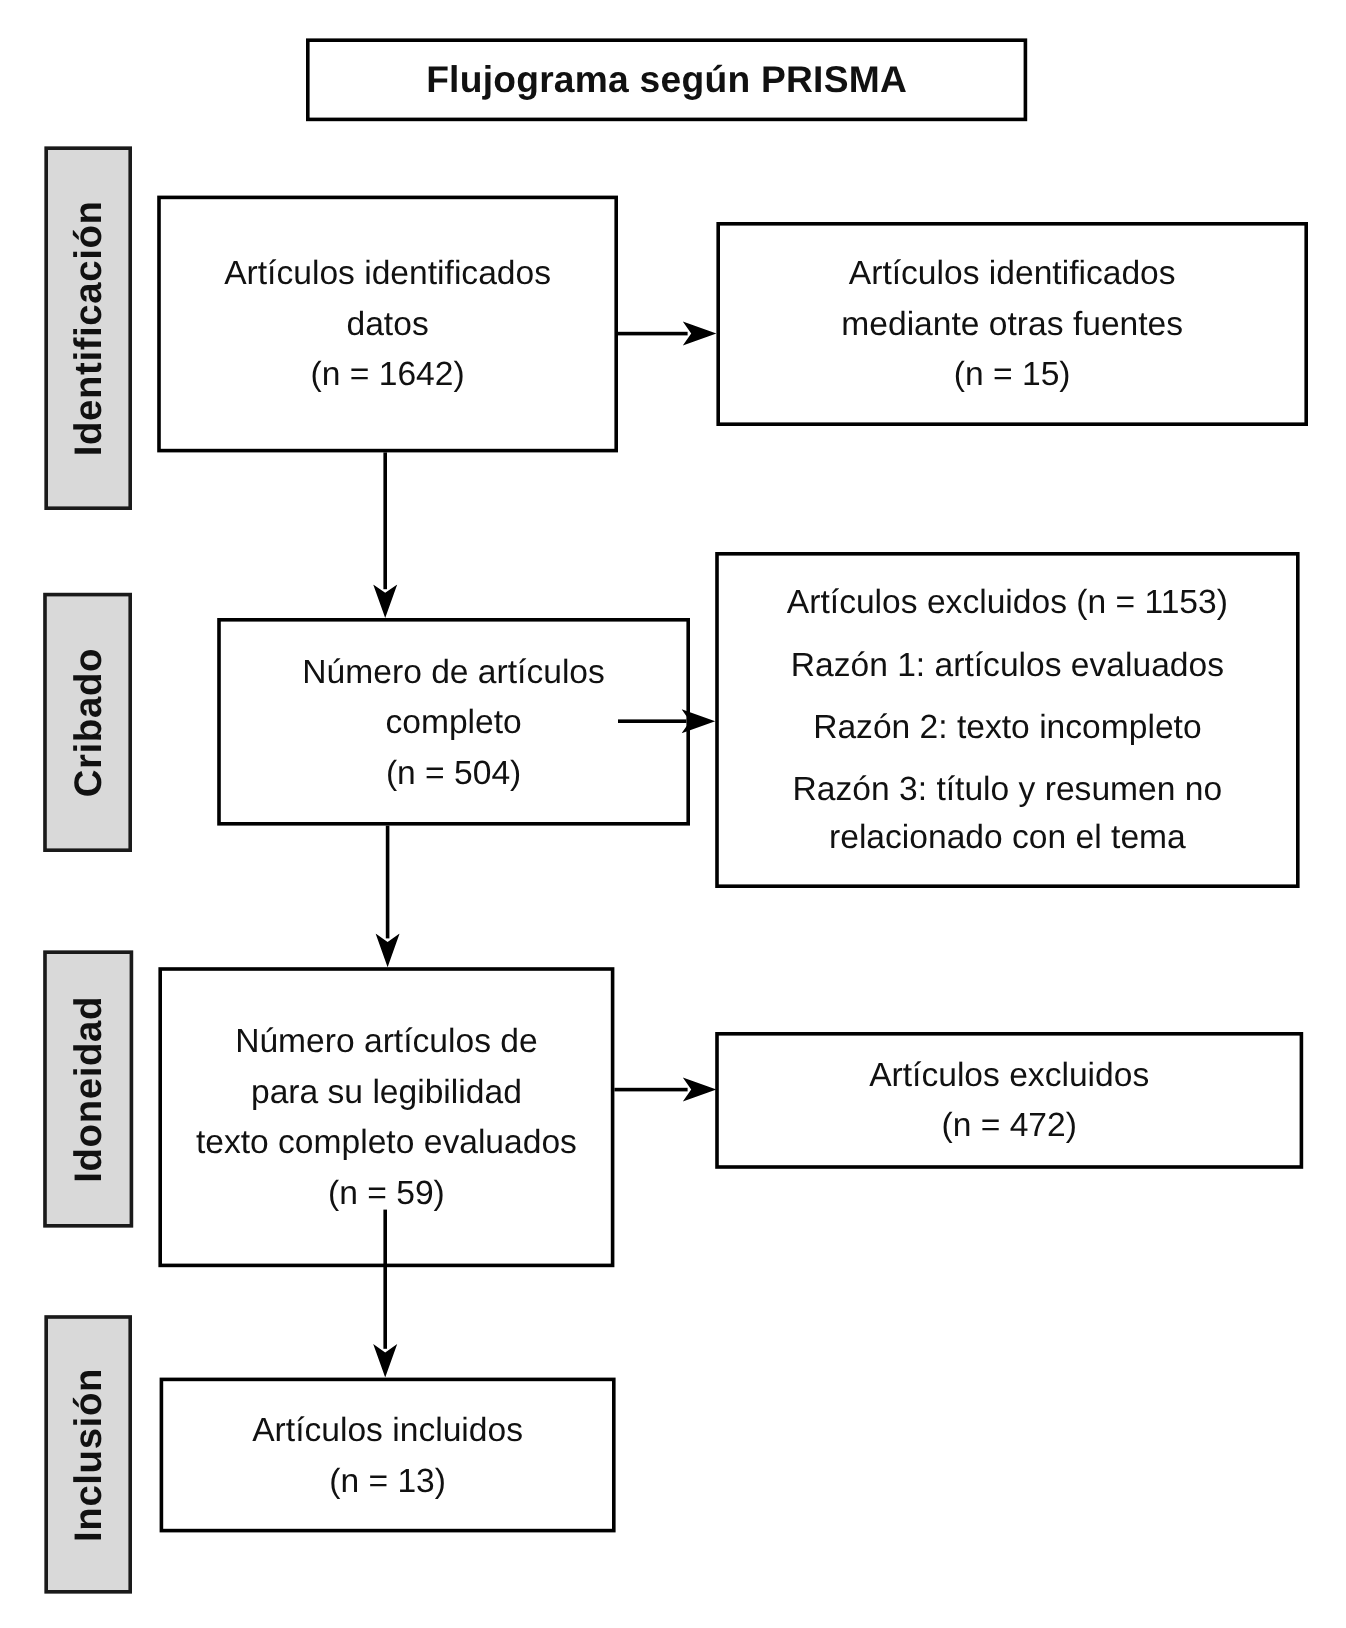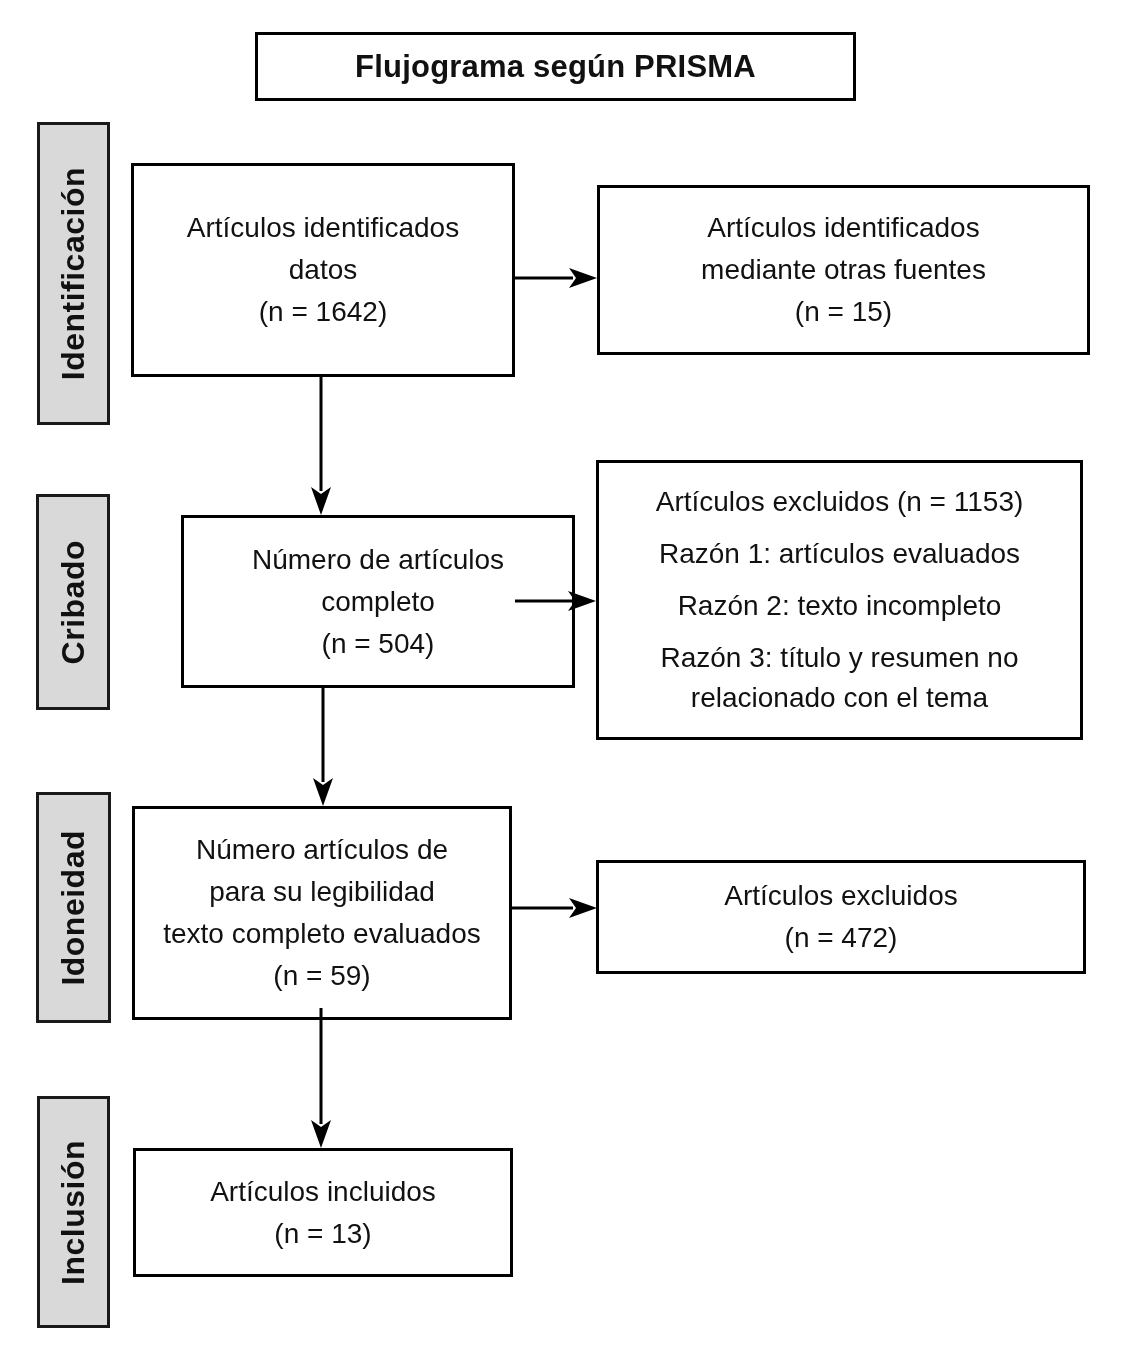--- a/index.html
+++ b/index.html
@@ -48,21 +48,21 @@
   }
   #stage-identification { left:37px;  top:122px;  width:73px; height:303px; }
   #stage-screening      { left:36px;  top:494px;  width:74px; height:216px; }
   #stage-eligibility    { left:36px;  top:792px;  width:75px; height:231px; }
   #stage-inclusion      { left:37px;  top:1096px; width:73px; height:232px; }
 
   #box-db-identified    { left:131px; top:163px;  width:384px; height:214px; }
   #box-other-sources    { left:597px; top:185px;  width:493px; height:170px; }
   #box-screened         { left:133px; top:515px;  width:394px; height:173px;margin-left:48px; }
   #box-excluded-screen  { left:596px; top:460px;  width:487px; height:280px; padding:10px 18px; }
-  #box-fulltext         { left:132px; top:806px;  width:380px; height:214px; }
+  #box-fulltext         { left:132px; top:806px;  width:380px; height:250px; }
   #box-excluded-full    { left:596px; top:849px;  width:490px; height:114px;margin-top:11px; }
   #box-included         { left:133px; top:1148px; width:380px; height:129px;text-align:center; }
 
   #box-excluded-screen .reason-item {
     font-size:28px; line-height:40px; margin:6px 0; max-width:450px;
   }
 
   .arrow { position:absolute; }
   .arrow-h .shaft {
     position:absolute; left:0; top:50%; transform:translateY(-50%);

